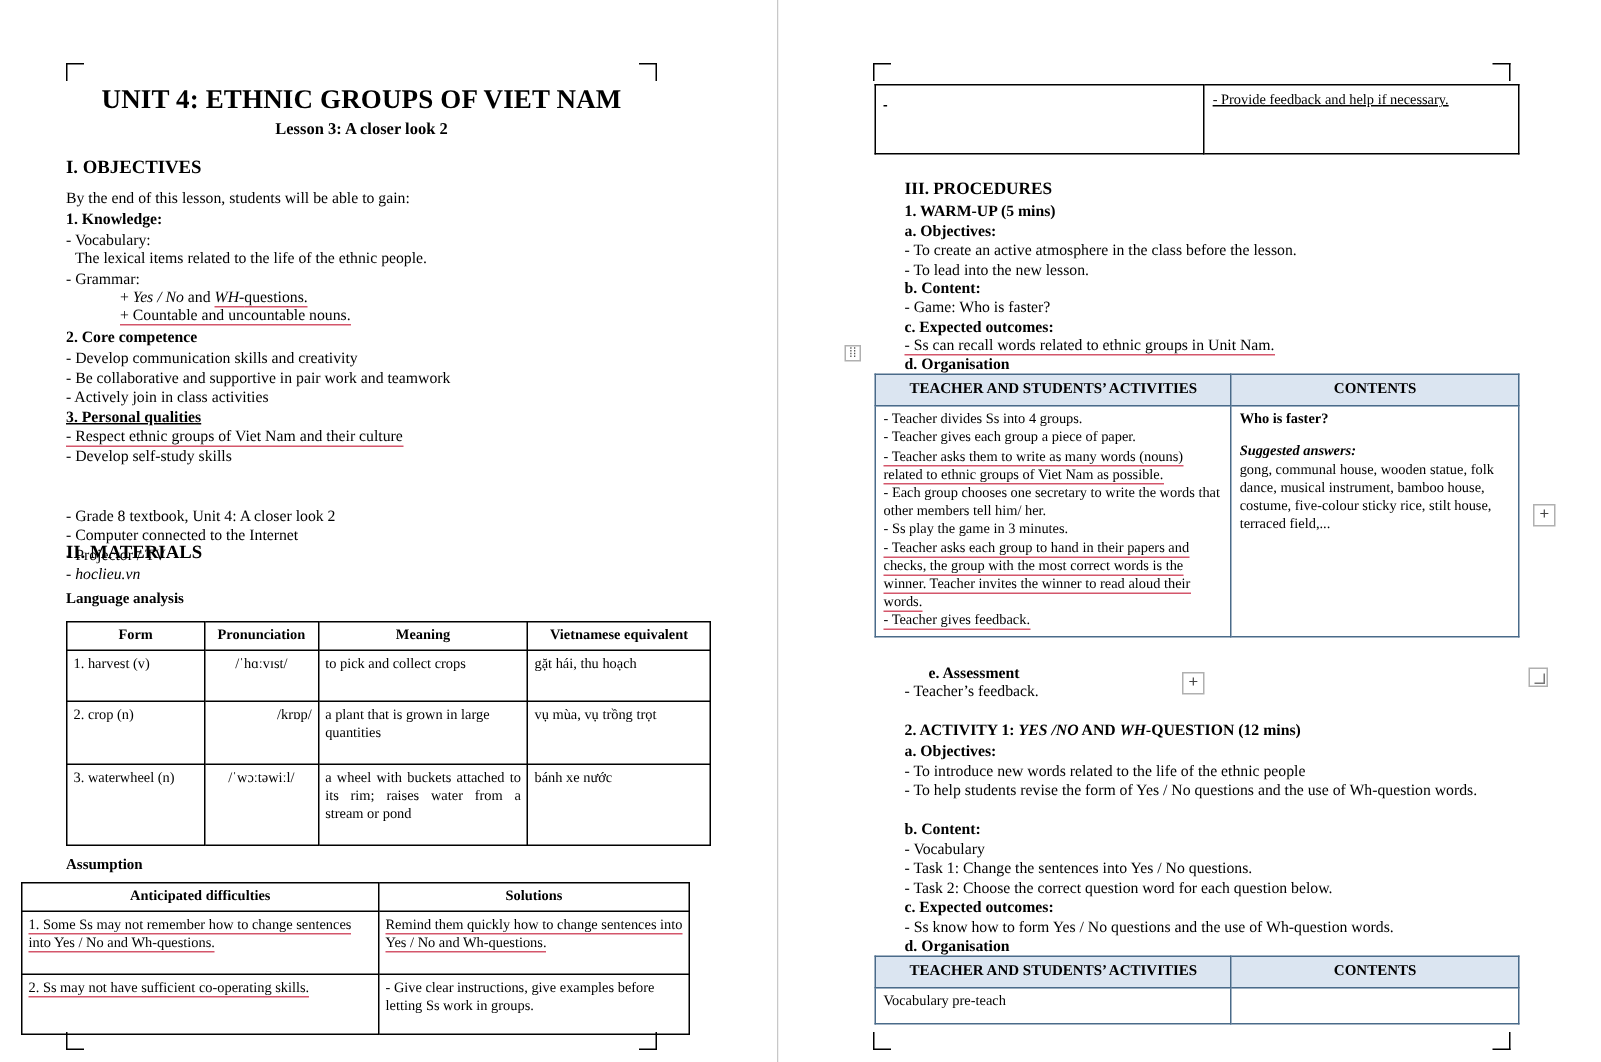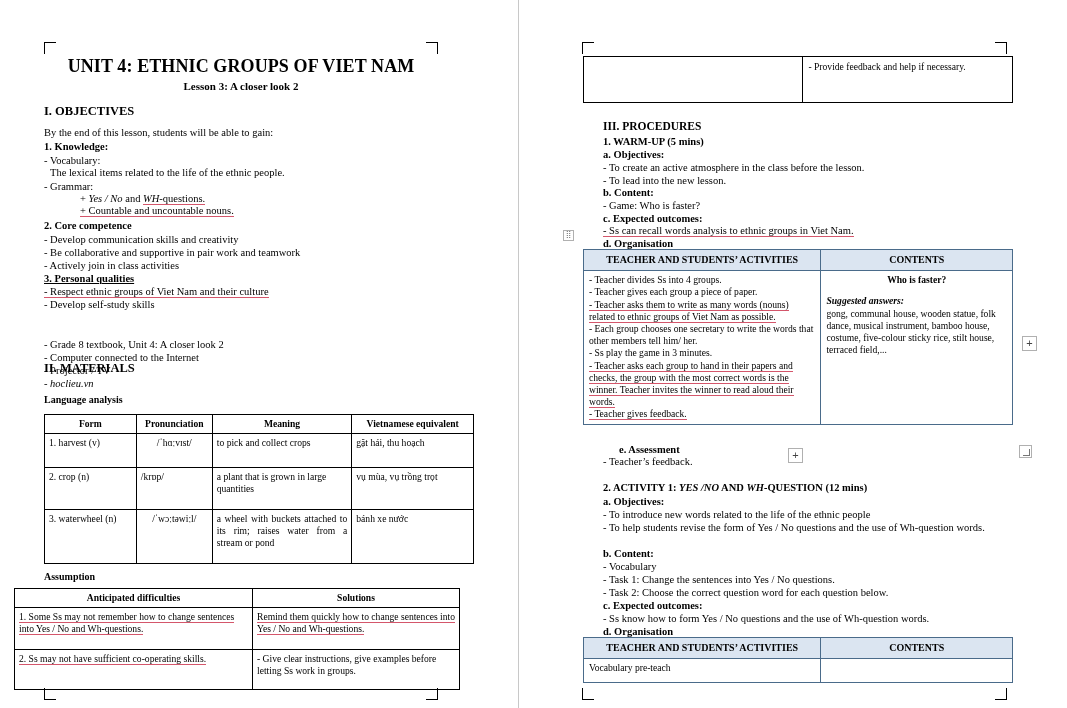--- a/index.html
+++ b/index.html
@@ -103,20 +103,21 @@
     padding: 4px 5px;
   }
   .plain-tbl {
     border-collapse: collapse;
     font-size: 9.6px;
   }
   .plain-tbl td {
     border: 1px solid #000;
     padding: 4px 5px;
     vertical-align: top;
+    text-decoration: underline;
   }
 
   
   .handle {
     position: absolute;
     background: #ffffff;
     border: 1px solid #b0b0b0;
     color: #444;
     font-family: "Liberation Sans", sans-serif;
     font-size: 10px;
@@ -219,21 +220,21 @@
         <th style="width:122px;">Vietnamese equivalent</th>
       </tr>
       <tr style="height:34px;">
         <td>1. harvest (v)</td>
         <td class="u-red" style="text-align:center;">/ˈhɑːvɪst/</td>
         <td>to pick and collect crops</td>
         <td>gặt hái, thu hoạch</td>
       </tr>
       <tr style="height:42px;">
         <td>2. crop (n)</td>
-        <td style="text-align:left;">/krɒp/</td>
+        <td style="text-align:right;">/krɒp/</td>
         <td>a plant that is grown in large quantities</td>
         <td>vụ mùa, vụ trồng trọt</td>
       </tr>
       <tr style="height:54px;">
         <td>3. waterwheel (n)</td>
         <td style="text-align:center;">/ˈwɔːtəwiːl/</td>
         <td style="text-align:justify;margin-left:26px;">a wheel with buckets attached to its rim; raises water from a stream or pond</td>
         <td>bánh xe nước</td>
       </tr>
     </tbody>
@@ -288,21 +289,21 @@
 
     <div class="body-text b" style="left:84px; top:148px;">a. Objectives:</div>
     <div class="body-text" style="left:84px; top:161px;">- To create an active atmosphere in the class before the lesson.</div>
     <div class="body-text" style="left:84px; top:174px;">- To lead into the new lesson.</div>
 
     <div class="body-text b" style="left:84px; top:186px;">b. Content:</div>
     <div class="body-text" style="left:84px; top:199px;">- Game: Who is faster?</div>
 
     <div class="body-text b" style="left:84px; top:212px;">c. Expected outcomes:</div>
     <div class="body-text" style="left:84px; top:224px;">
-      <span class="u-red">- Ss can recall words analysis to ethnic groups in Viet Nam.</span>
+      <span class="u-red">- Ss can recall words related to ethnic groups in Unit Nam.</span>
     </div>
 
     <div class="body-text b" style="left:84px; top:237px;">d. Organisation</div>
 
     <div class="grip-dots" style="left:44px; top:230px;">⁞⁞</div>
 
     <table class="blue" style="position:absolute; left:64px; top:249px; width:430px;">
       <tbody>
           <tr>
         <th style="width:238px;">TEACHER AND STUDENTS’ ACTIVITIES</th>
@@ -318,21 +319,21 @@
           <div>- Each group chooses one secretary to write the words that other members tell him/ her.</div>
           <div>- Ss play the game in 3 minutes.</div>
           <div>
             <span class="u-red">- Teacher asks each group to hand in their papers and checks, the group with the most correct words is the winner. Teacher invites the winner to read aloud their words.</span>
           </div>
           <div>
             <span class="u-red">- Teacher gives feedback.</span>
           </div>
         </td>
         <td>
-          <div class="b" style="margin-bottom:9px;text-align:center;">Who is faster?</div>
+          <div class="b" style="margin-bottom:9px;">Who is faster?</div>
           <div class="b i">Suggested answers:</div>
           <div>gong, communal house, wooden statue, folk dance, musical instrument, bamboo house, costume, five-colour sticky rice, stilt house, terraced field,...</div>
         </td>
       </tr>
     </tbody>
       </table>
 
     <div class="handle handle-plus" style="left:503px; top:336px;">+</div>
     <div class="resize-handle" style="left:500px; top:445px;"></div>
     <div class="handle handle-plus" style="left:269px; top:448px;">+</div>

